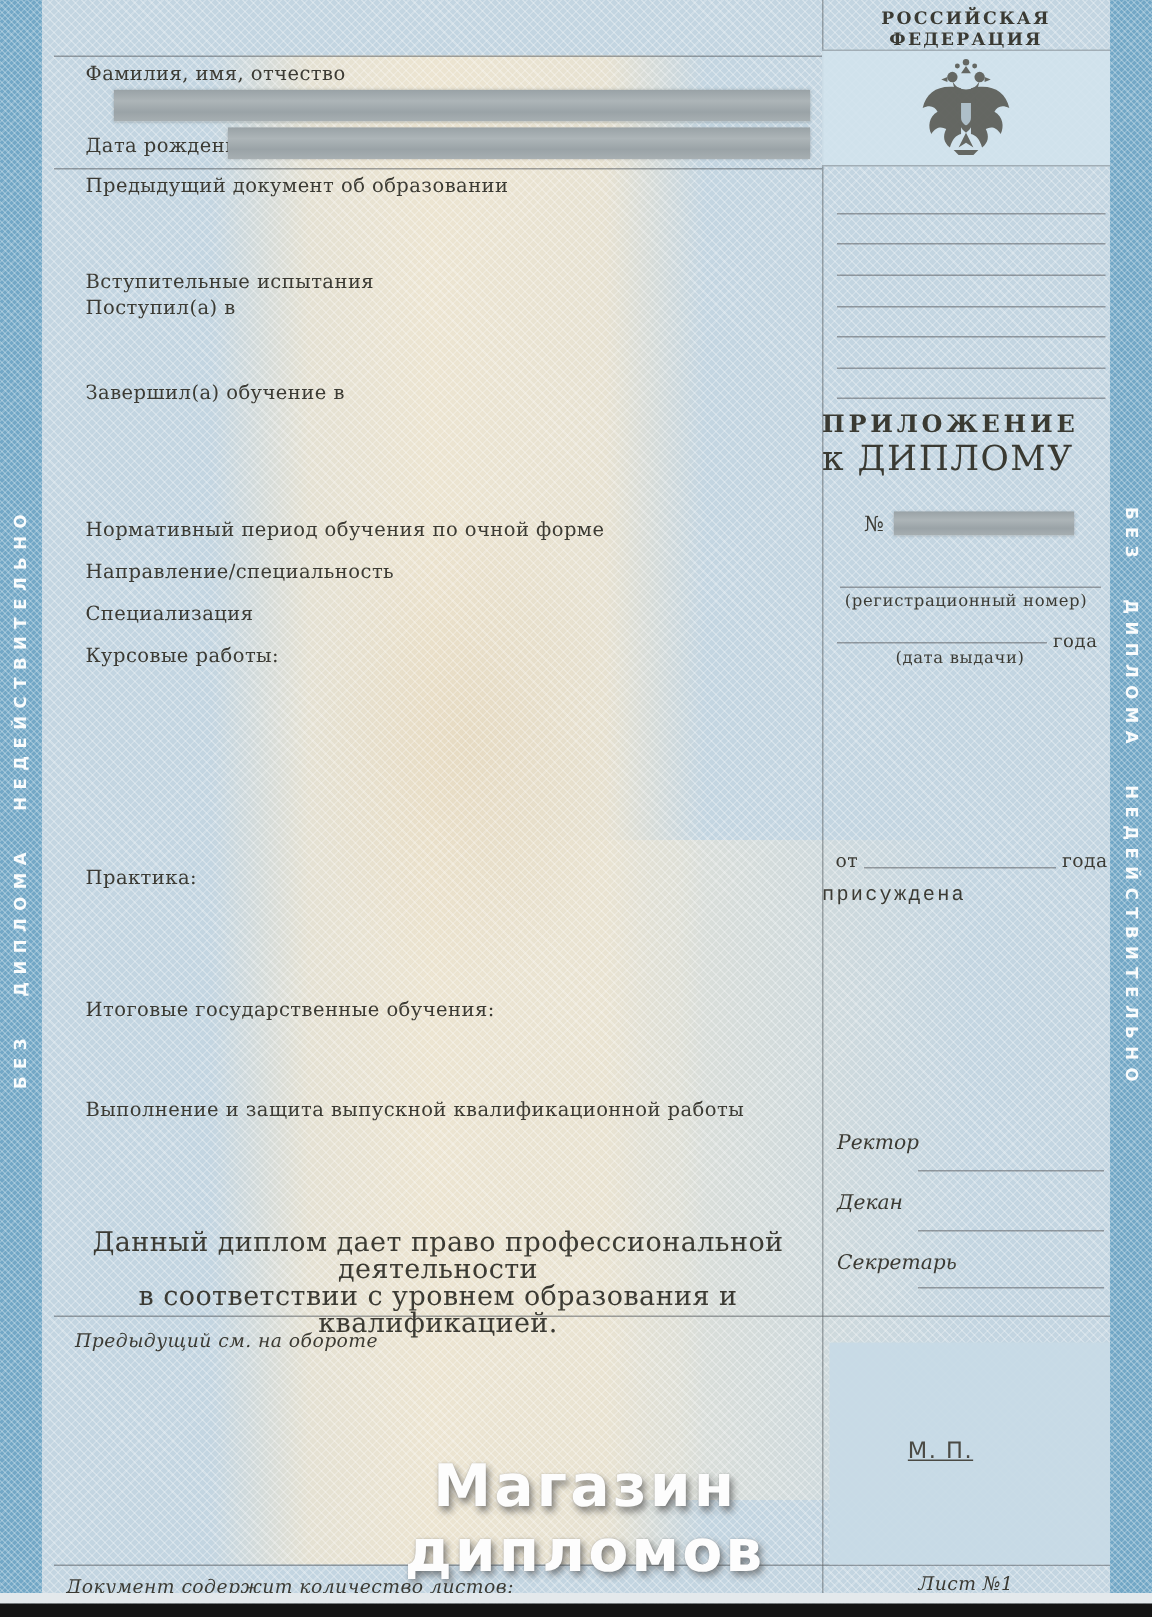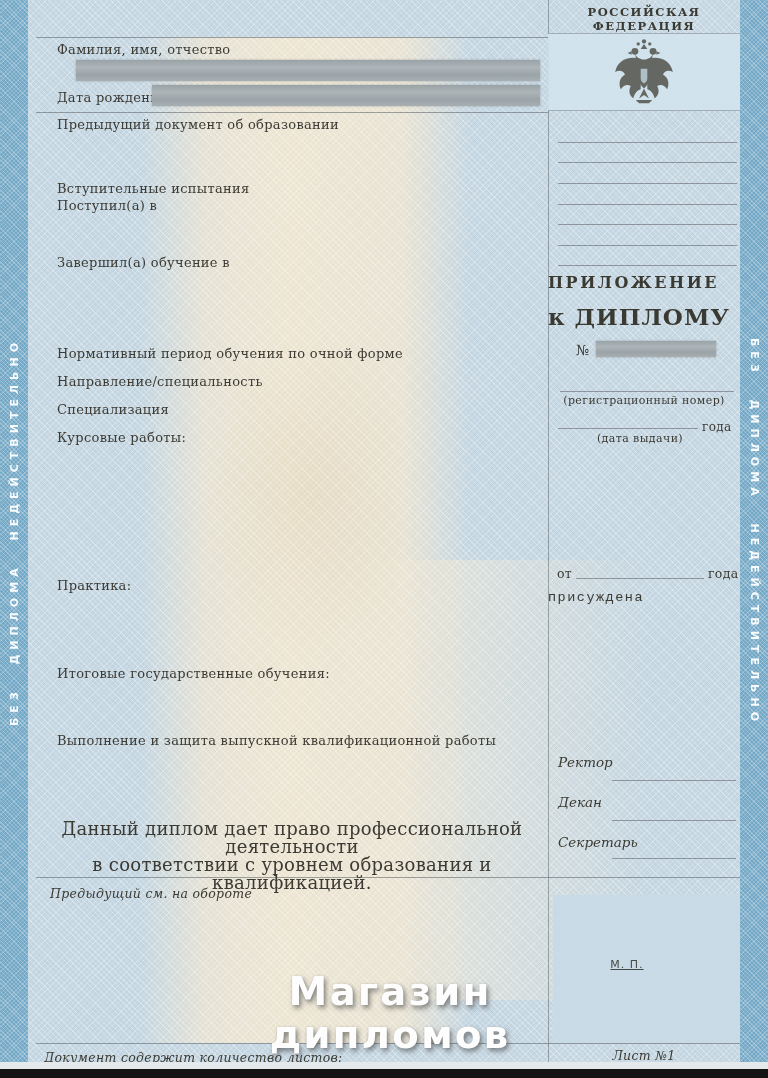--- a/index.html
+++ b/index.html
@@ -65,35 +65,35 @@
   .eagle-box{
     position:absolute; left:548px; top:33px; width:192px; height:76px;
     background:rgba(210,227,237,.9);
     border-top:1px solid rgba(90,95,100,.4); border-bottom:1px solid rgba(90,95,100,.4);
     display:flex; align-items:center; justify-content:center;
   }
   .suppl-title{
     position:absolute; left:548px; top:273px; width:192px; text-align:left; color:#3a3a32;
   }
   .suppl-title .t1{font-size:16px; font-weight:bold; letter-spacing:2.5px;}
-  .suppl-title .t2{font-size:23px; font-weight:bold; letter-spacing:1px; margin-top:11px;}
+  .suppl-title .t2{font-size:23px; font-weight:normal; letter-spacing:1px; margin-top:1px;}
   .cap{position:absolute; font-size:11px; letter-spacing:.4px; white-space:nowrap;}
   .decision{
     position:absolute; left:560px; top:483px; width:168px; text-align:center;
     font-style:italic; font-size:12.5px; line-height:15.5px;
   }
   .sig-lbl{position:absolute; font-style:italic; font-size:13.5px;}
   .mp-box{
     position:absolute; left:553px; top:895px; width:187px; height:148px;
     background:rgba(199,218,230,.95);
   }
   .mp{
     position:absolute; left:548px; top:958px; width:158px; text-align:center;
     font-family:"DejaVu Sans","Liberation Sans",sans-serif;
-    font-size:11px; letter-spacing:1px; color:#4a4a44;text-decoration:underline;
+    font-size:15px; letter-spacing:1px; color:#4a4a44;text-decoration:underline;
   }
   
   .wm{
     position:absolute; left:150px; top:970px; width:480px; text-align:center;
     font-family:"DejaVu Sans","Liberation Sans",sans-serif;
     font-weight:bold; font-size:39px; line-height:43px; letter-spacing:2px;
     color:#fdfdfd; text-shadow:2px 3px 5px rgba(70,70,70,.65), 0 0 1px rgba(90,90,90,.4);
   }
   .strip-light{position:absolute; left:0; bottom:9px; width:768px; height:7px; background:#e4e9ec;}
   .strip-dark{position:absolute; left:0; bottom:0; width:768px; height:9px; background:#141414;}

